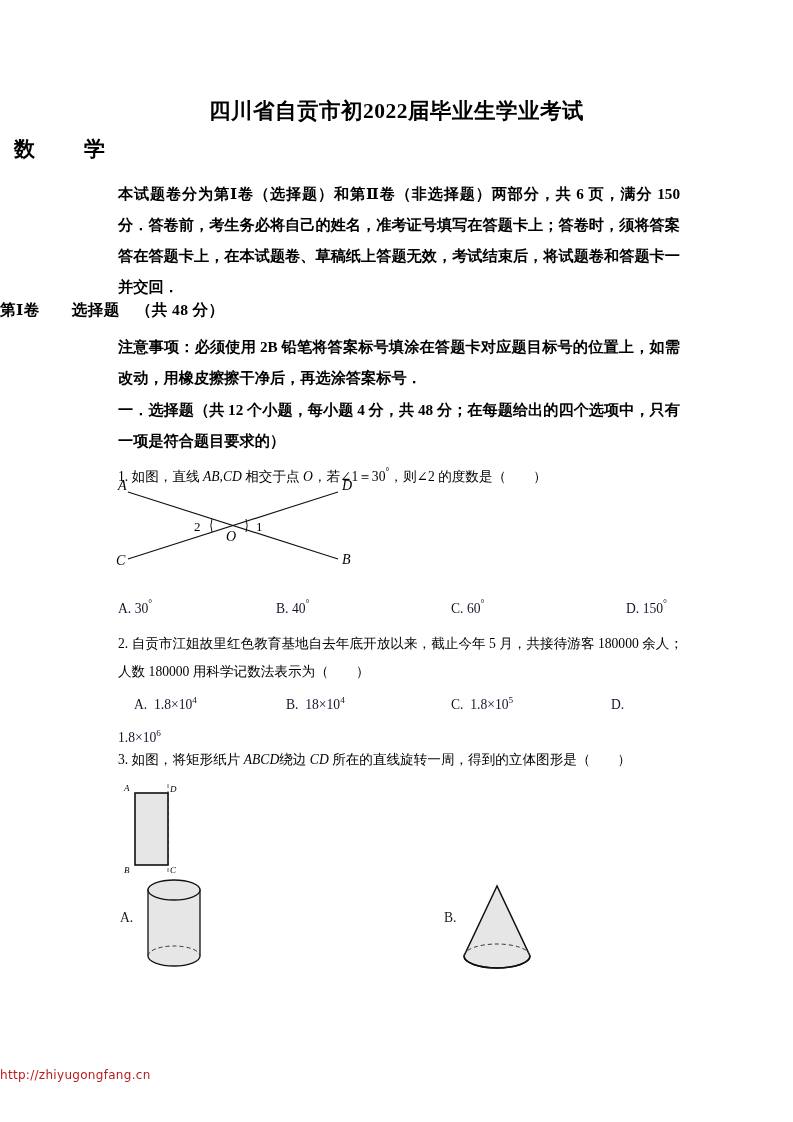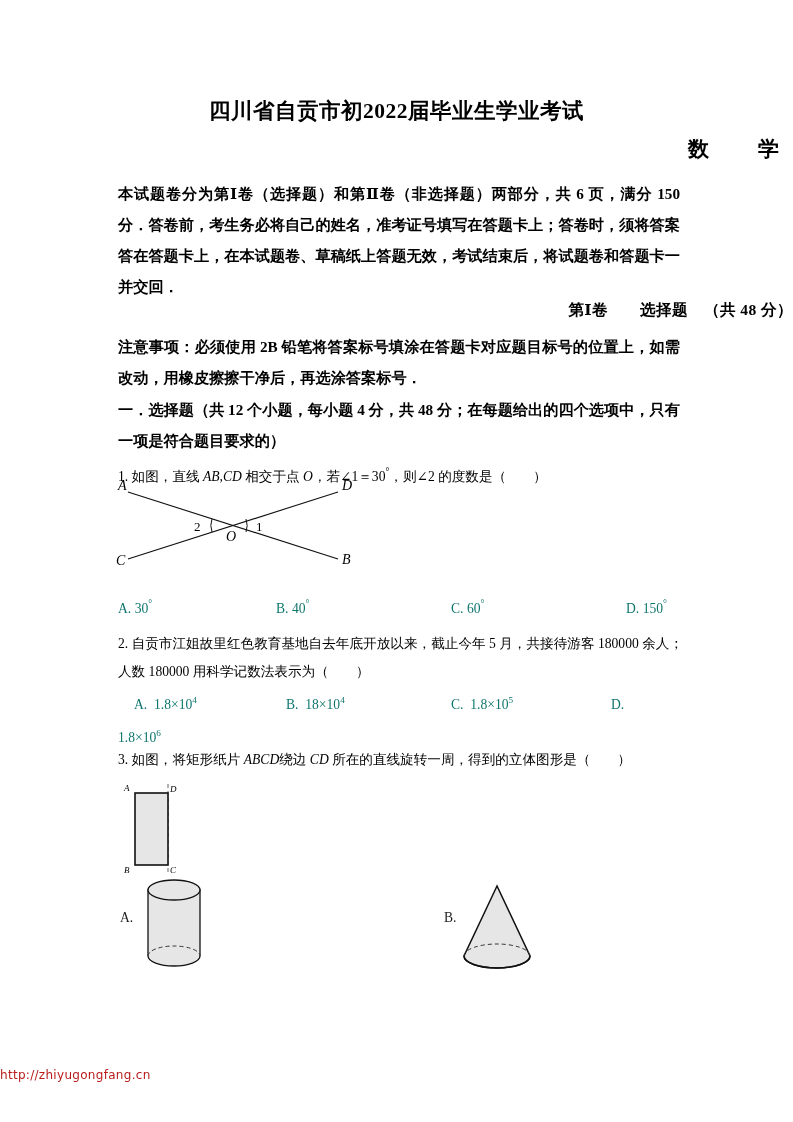--- a/index.html
+++ b/index.html
@@ -29,21 +29,21 @@
     text-align: center;
     font-size: 21.5px;
     font-weight: bold;
     letter-spacing: 0.5px;
   }
   .doc-subtitle {
     position: absolute;
     top: 135px;
     left: 0;
     width: 793px;
-    text-align: right;
+    text-align: left;
     font-size: 21px;
     font-weight: bold;
     letter-spacing: 14px;
     text-indent: 14px;
   }
 
   
   .block {
     position: absolute;
     left: 118px;
@@ -55,21 +55,21 @@
     text-justify: inter-ideograph;
   }
 
   .intro { top: 178px; }
 
   .sec-head {
     position: absolute;
     top: 300px;
     left: 0;
     width: 793px;
-    text-align: right;
+    text-align: left;
     font-size: 15.6px;
     font-weight: bold;
     letter-spacing: 0.4px;
   }
   .notice { top: 331px; }
   .qhead  { top: 394px; }
 
   
   .q {
     position: absolute;
@@ -83,21 +83,21 @@
   .q1-text { top: 458px; }
   .q2-text { top: 630px; }
   .q3-text { top: 746px; }
 
   .opts {
     position: absolute;
     left: 118px;
     width: 565px;
     font-size: 13.6px;
     line-height: 28px;
-    color: #0f766e;
+    color: #0f172a;
   }
   .opts span.optitem { display: inline-block; }
 
   .q1-opts { top: 590px; }
   .q2-opts { top: 686px; }
 
   .q1-opts .o1 { width: 158px; }
   .q1-opts .o2 { width: 175px; }
   .q1-opts .o3 { width: 175px; }
 

